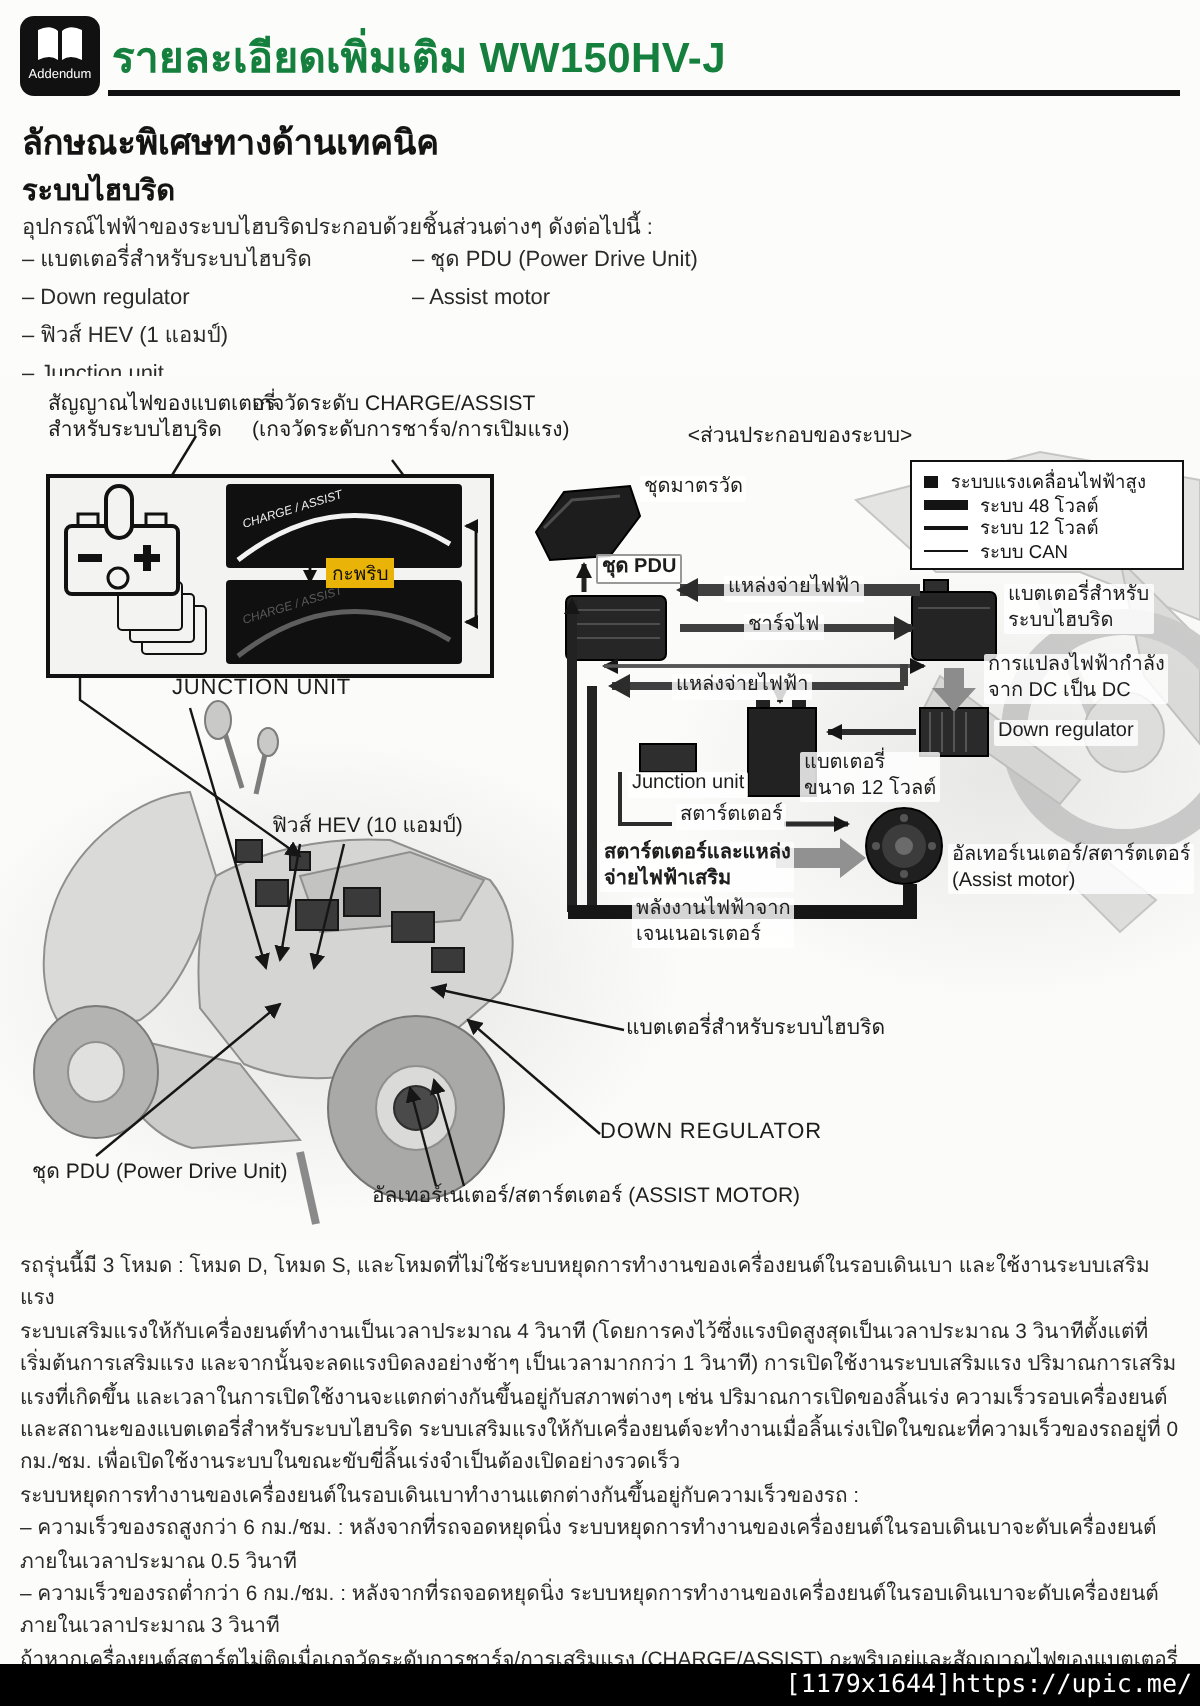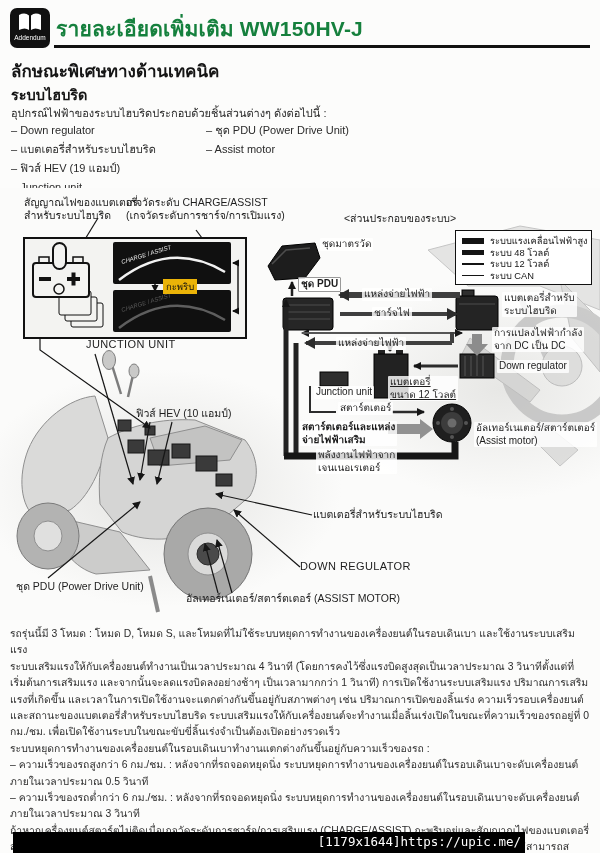--- a/index.html
+++ b/index.html
@@ -29,32 +29,32 @@
   .pre{white-space:pre-line;}
   .sdlabel{position:absolute;font-size:10px;color:#1d1d1d;line-height:12.5px;
            background:rgba(255,255,255,.82);padding:0 2px;border-radius:1px;}
   .caps{letter-spacing:.4px;}
   
   .indicator-box{position:absolute;left:23px;top:49px;width:220px;height:98px;border:2px solid #111;
                  background:#f3f3f1;}
   .blink{position:absolute;left:138px;top:40px;background:#eab308;padding:0 3px;font-size:9.5px;color:#111;}
   
   .legend{position:absolute;left:455px;top:42px;width:137px;border:1.5px solid #111;background:#fff;
-          padding:4px 3px 3px 6px;box-sizing:border-box;}
+          padding:4px 18px 3px 6px;box-sizing:border-box;}
   .legend-row{display:flex;align-items:center;height:11.5px;}
   .legend-swatch{width:22px;margin-right:6px;background:#141414;}
   .legend-label{font-size:9.3px;color:#161616;white-space:nowrap;}
   
   .bodytext{position:absolute;left:10px;top:626px;width:580px;font-size:10.4px;line-height:16.4px;
             color:#2b2b2b;text-align:left;}
   .bodytext p{margin:0;}
   
-  .wm{position:absolute;left:0;bottom:0;width:512px;height:21px;background:#000;
+  .wm{position:absolute;left:0;bottom:0;width:600px;height:21px;background:#000;
       font-family:"DejaVu Sans Mono",monospace;font-size:12.5px;color:#fff;
-      text-align:right;line-height:20px;box-sizing:border-box;padding-right:4px;margin-left:13px;}
+      text-align:right;line-height:20px;box-sizing:border-box;padding-right:4px;}
   svg text{font-family:"Liberation Sans",sans-serif;}
 </style>
 </head>
 <body>
 
 <div class="page">
 
   <div class="badge">
     <svg width="26" height="22" viewBox="0 0 26 22">
       <path d="M2,3 Q8,0 12,3.5 V18 Q8,15 2,18 Z" fill="#fff"></path>
@@ -65,23 +65,23 @@
   </div>
   <div class="title">รายละเอียดเพิ่มเติม WW150HV-J</div>
   <div class="rule"></div>
 
   <div class="h2">ลักษณะพิเศษทางด้านเทคนิค</div>
   <div class="h3">ระบบไฮบริด</div>
   <div class="lead">อุปกรณ์ไฟฟ้าของระบบไฮบริดประกอบด้วยชิ้นส่วนต่างๆ ดังต่อไปนี้ :</div>
 
   <div class="cols">
     <ul class="col1">
+      <li>– แบตเตอรี่สำหรับระบบไฮบริด</li>
       <li>– Down regulator</li>
-      <li>– แบตเตอรี่สำหรับระบบไฮบริด</li>
-      <li>– ฟิวส์ HEV (19 แอมป์)</li>
+      <li>– ฟิวส์ HEV (1 แอมป์)</li>
       <li>– Junction unit</li>
     </ul>
     <ul>
       <li>– ชุด PDU (Power Drive Unit)</li>
       <li>– Assist motor</li>
     </ul>
   </div>
 
   <div class="diagram">
 
@@ -267,21 +267,21 @@
     <div class="sdlabel" style="left:298px;top:89px;border:1px solid #999;font-weight:bold;">ชุด PDU</div>
     <div class="sdlabel" style="left:362px;top:100px;">แหล่งจ่ายไฟฟ้า</div>
     <div class="sdlabel" style="left:372px;top:119px;">ชาร์จไฟ</div>
     <div class="sdlabel pre" style="left:502px;top:104px;">แบตเตอรี่สำหรับ
 ระบบไฮบริด</div>
     <div class="sdlabel pre" style="left:492px;top:139px;">การแปลงไฟฟ้ากำลัง
 จาก DC เป็น DC</div>
     <div class="sdlabel" style="left:497px;top:172px;">Down regulator</div>
     <div class="sdlabel" style="left:336px;top:149px;">แหล่งจ่ายไฟฟ้า</div>
     <div class="sdlabel" style="left:314px;top:198px;">Junction unit</div>
-    <div class="sdlabel pre" style="left:388px;top:188px;text-decoration:underline;">แบตเตอรี่
+    <div class="sdlabel pre" style="left:400px;top:188px;">แบตเตอรี่
 ขนาด 12 โวลต์</div>
     <div class="sdlabel" style="left:338px;top:214px;">สตาร์ตเตอร์</div>
     <div class="sdlabel pre" style="left:300px;top:233px;font-weight:bold;">สตาร์ตเตอร์และแหล่ง
 จ่ายไฟฟ้าเสริม</div>
     <div class="sdlabel pre" style="left:316px;top:261px;">พลังงานไฟฟ้าจาก
 เจนเนอเรเตอร์</div>
     <div class="sdlabel pre" style="left:474px;top:234px;">อัลเทอร์เนเตอร์/สตาร์ตเตอร์
 (Assist motor)</div>
   </div>
 

